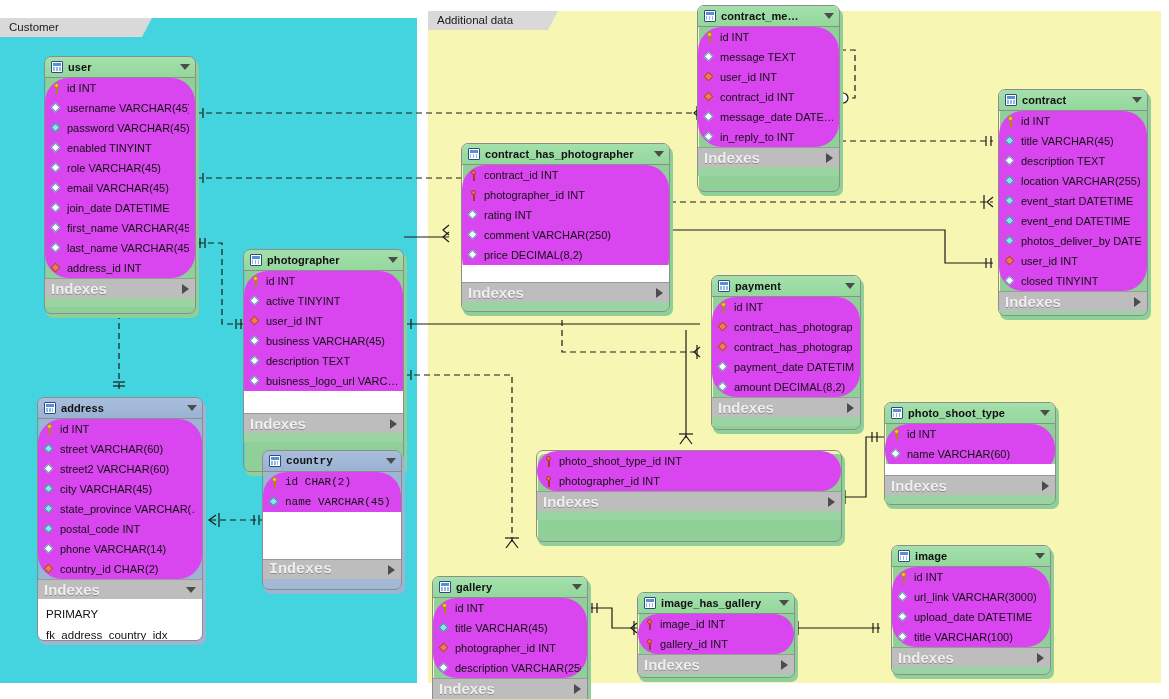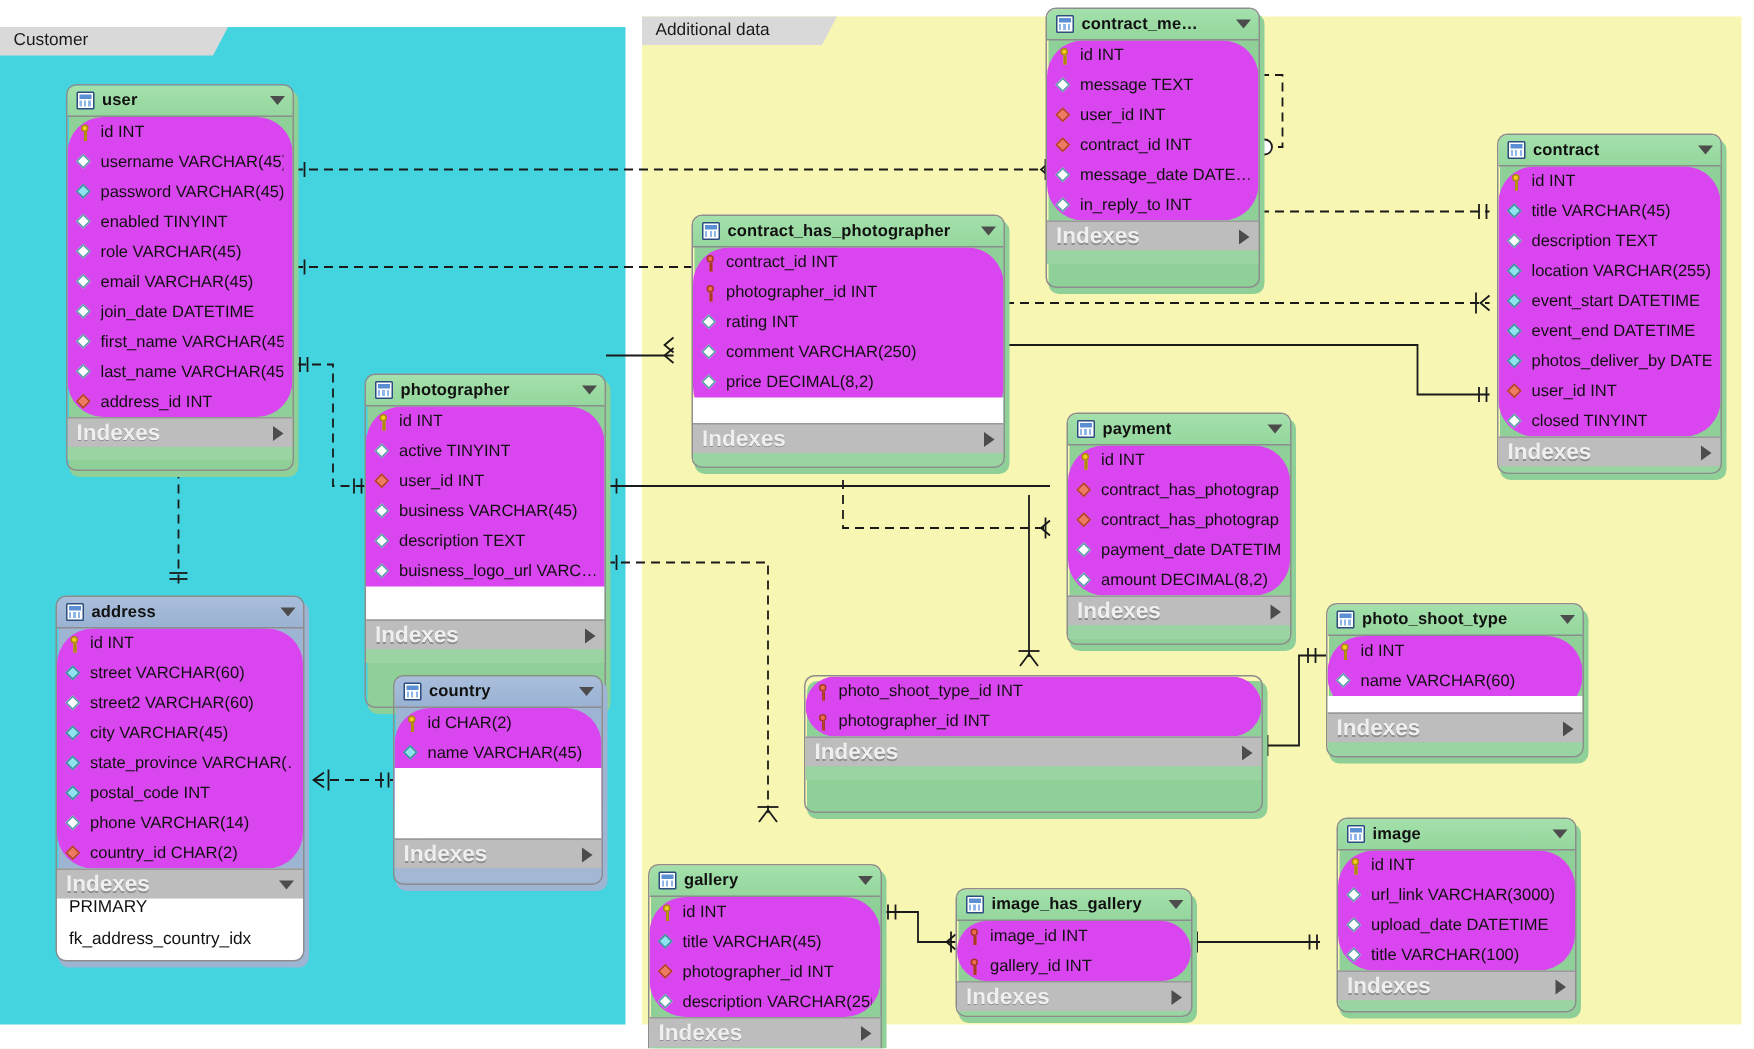--- a/index.html
+++ b/index.html
@@ -52,21 +52,21 @@
   .g.dia{}
   .g.dia:before{content:"";position:absolute;left:1px;top:1.5px;width:7px;height:7px;
                 background:#ffffff;border:1px solid #5b9aa8;transform:rotate(45deg);box-sizing:border-box;}
   .g.dia.filled:before{background:#8fe3ee;border-color:#3f8c9c;}
   .g.dia.fk:before{background:#ef7a62;border-color:#b0432c;}
 
   .idx{height:20px;background:#bdbdbd;border-top:1px solid #9a9a9a;display:flex;align-items:center;
        padding:0 6px;box-sizing:border-box;}
   .idx .ilabel{font-size:15px;font-weight:bold;color:#efefef;flex:1;text-shadow:0 1px 0 rgba(0,0,0,.25);}
   .idxlist{background:#ffffff;}
-  .idxrow{height:21px;display:flex;align-items:flex-start;padding:0 8px;font-size:11.5px;color:#111;
+  .idxrow{height:21px;display:flex;align-items:flex-end;padding:0 8px;font-size:11.5px;color:#111;
           box-sizing:border-box;}
   .foot{height:9px;}
 
   
   .green .hdr{background:linear-gradient(to bottom,#a4e0ab 0%,#94d79d 100%);}
   .green .shadow{background:#8fcf98;}
   .green .foot{background:#9ad4a2;}
   .blue .hdr{background:linear-gradient(to bottom,#a9bedb 0%,#9ab2d3 100%);}
   .blue .shadow{background:#9db4d2;}
   .blue .foot{background:#a2b8d4;}
@@ -342,21 +342,21 @@
         <div class="pad" style="height:22px;"></div>
       </div>
       <div class="idx">
         <span class="ilabel">Indexes</span>
         <span class="caret right"></span>
       </div>
       <div class="foot"></div>
     </div>
   </div>
 
-  <div class="tbl blue" style="left:262px;top:450px;width:140px;height:140px;">
+  <div class="tbl blue" style="left:262px;top:450px;width:140px;height:140px;font-family:Liberation Mono, monospace;">
     <div class="shadow"></div>
     <div class="frame">
       <div class="hdr">
         <span class="tbl-icon"></span>
         <span class="tname">country</span>
         <span class="caret"></span>
       </div>
       <div class="cols">
         <div class="col">
             <span class="g pk"></span>

